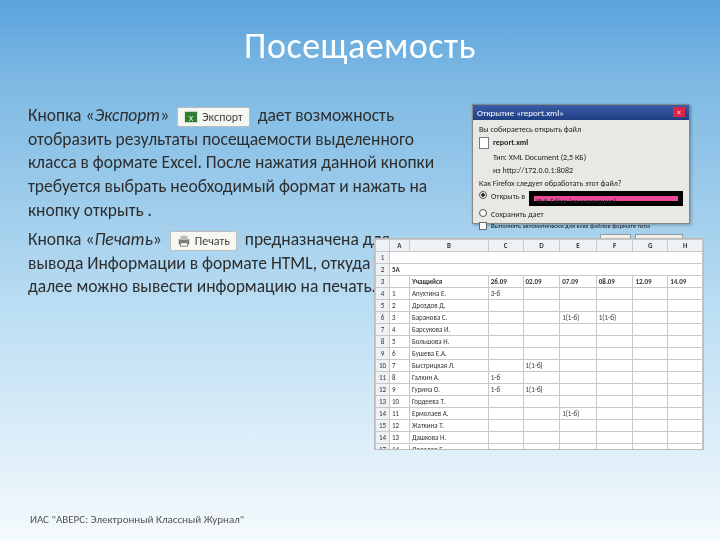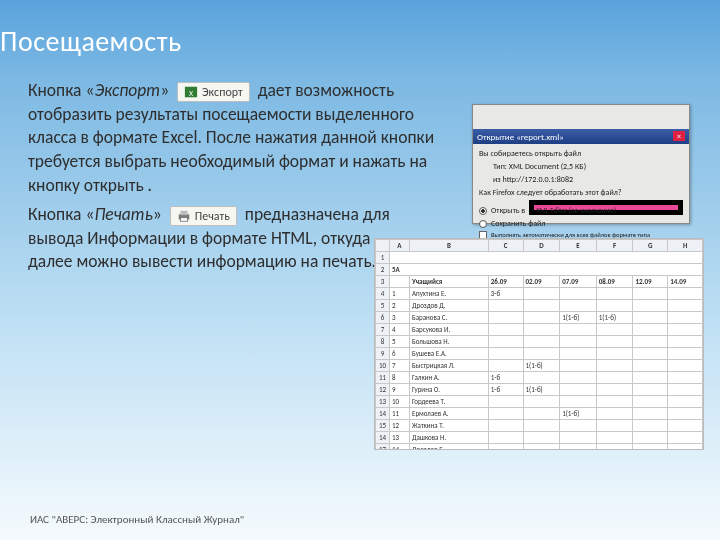--- a/index.html
+++ b/index.html
@@ -5,25 +5,25 @@
   * { box-sizing: border-box; margin: 0; padding: 0; }
   body {
     width: 720px; height: 540px;
     font-family: "Calibri", "Segoe UI", Arial, sans-serif;
     background: linear-gradient(180deg, #5aa3dd 0%, #7db9e3 15%, #bfe0f4 60%, #f5fafd 100%);
     position: relative;
     overflow: hidden;
     color: #333;
   }
   .slide-title {
-    text-align: left;
+    text-align: center;
     padding-top: 24px;
     padding-bottom: 14px;
     color: #fff;
-    font-size: 28px;
+    font-size: 36px;
     font-weight: 400;
     letter-spacing: 0.5px;
   }
   .body-area {
     position: relative;
     padding: 6px 28px 0 28px;
     font-size: 17.5px;
     line-height: 1.35;
     color: #2e2e2e;
   }
@@ -63,25 +63,24 @@
     box-shadow: 1px 1px 3px rgba(0,0,0,0.3);
     color: #222;
   }
   .dialog .titlebar {
     background: linear-gradient(#3b5ea8,#1e3e84);
     color: #fff;
     padding: 2px 4px;
     font-size: 9px;
     display: flex;
     justify-content: space-between;
-    margin-top: 24px;
   }
   .dialog .titlebar .x { background:#d24; width:12px; height:10px; text-align:center; line-height:10px; font-size:8px;}
   .dialog .content { padding: 4px 6px; }
-  .dialog .row { display:flex; align-items:flex-end; gap:4px; margin-bottom:3px; flex-wrap: wrap;}
+  .dialog .row { display:flex; align-items:flex-start; gap:4px; margin-bottom:3px; flex-wrap: wrap;}
   .dialog .file-ico { width:10px;height:12px;background:#fff;border:1px solid #7a7a7a; }
   .dialog .combo { flex:1; background:#ec4899; border:5px solid #000000; height:15px; font-size:7px; padding-left:2px; line-height:12px;}
   .dialog .chk { width:8px;height:8px;border:1px solid #666;background:#fff; }
   .dialog .btnrow { display:flex; justify-content:flex-end; gap:4px; margin-top:4px;}
   .dialog .btn { background:#f0f0ec;border:1px solid #999;padding:1px 10px;font-size:8px; }
 
   
   .excel {
     position: absolute;
     right: 16px; top: 238px;
@@ -103,21 +102,21 @@
   .excel th { background:#eef2f7; text-align:center; }
   .excel .rowh { background:#eef2f7; text-align:center; width:14px;}
   .excel .hdr { font-weight: bold; }
 </style>
 </head>
 <body>
 
 <h1 class="slide-title">Посещаемость</h1>
 
 <div class="body-area">
-  <p style="max-width:430px;">
+  <p style="max-width:430px;margin-top:16px;">
     <span class="indent">Кнопка «</span><em>Экспорт</em><span>» </span>
     <span class="inline-btn">
       <svg class="ico" viewBox="0 0 16 16">
           <rect x="1" y="2" width="14" height="12" fill="#2e7d32"></rect>
           <text x="8" y="12" font-size="9" text-anchor="middle" fill="#fff">X</text>
         </svg>
       <span>Экспорт</span>
     </span>
     <span> дает возможность отобразить результаты посещаемости выделенного класса в формате Excel. После нажатия данной кнопки требуется выбрать необходимый формат и нажать на кнопку открыть .</span>
   </p>
@@ -137,37 +136,41 @@
 
 <div class="dialog">
   <div class="titlebar">
     <span>Открытие «report.xml»</span>
     <span class="x">×</span>
   </div>
   <div class="content">
     <div class="row">
         <span>Вы собираетесь открыть файл</span>
       </div>
+    <div class="row">
+        <span class="file-ico"></span>
+        <b>report.xml</b>
+      </div>
     <div class="row" style="padding-left:14px;">
         <span>Тип: XML Document (2,5 КБ)</span>
       </div>
     <div class="row" style="padding-left:14px;">
         <span>из http://172.0.0.1:8082</span>
       </div>
     <div class="row">
         <span>Как Firefox следует обработать этот файл?</span>
       </div>
     <div class="row">
       <span style="width:8px;height:8px;border:1px solid #555;border-radius:50%;background:radial-gradient(#333 40%,#fff 45%);"></span>
       <span>Открыть в</span>
       <span class="combo">XML Editor (по умолчанию)</span>
     </div>
     <div class="row">
       <span style="width:8px;height:8px;border:1px solid #555;border-radius:50%;background:#fff;"></span>
-      <span>Сохранить файл</span>
+      <span>Сохранить дает</span>
     </div>
     <div class="row">
       <span class="chk"></span>
       <span style="font-size:6.5px;">Выполнять автоматически для всех файлов формате типа</span>
     </div>
     <div class="btnrow">
       <span class="btn">ОК</span>
       <span class="btn">Отмена</span>
     </div>
   </div>

